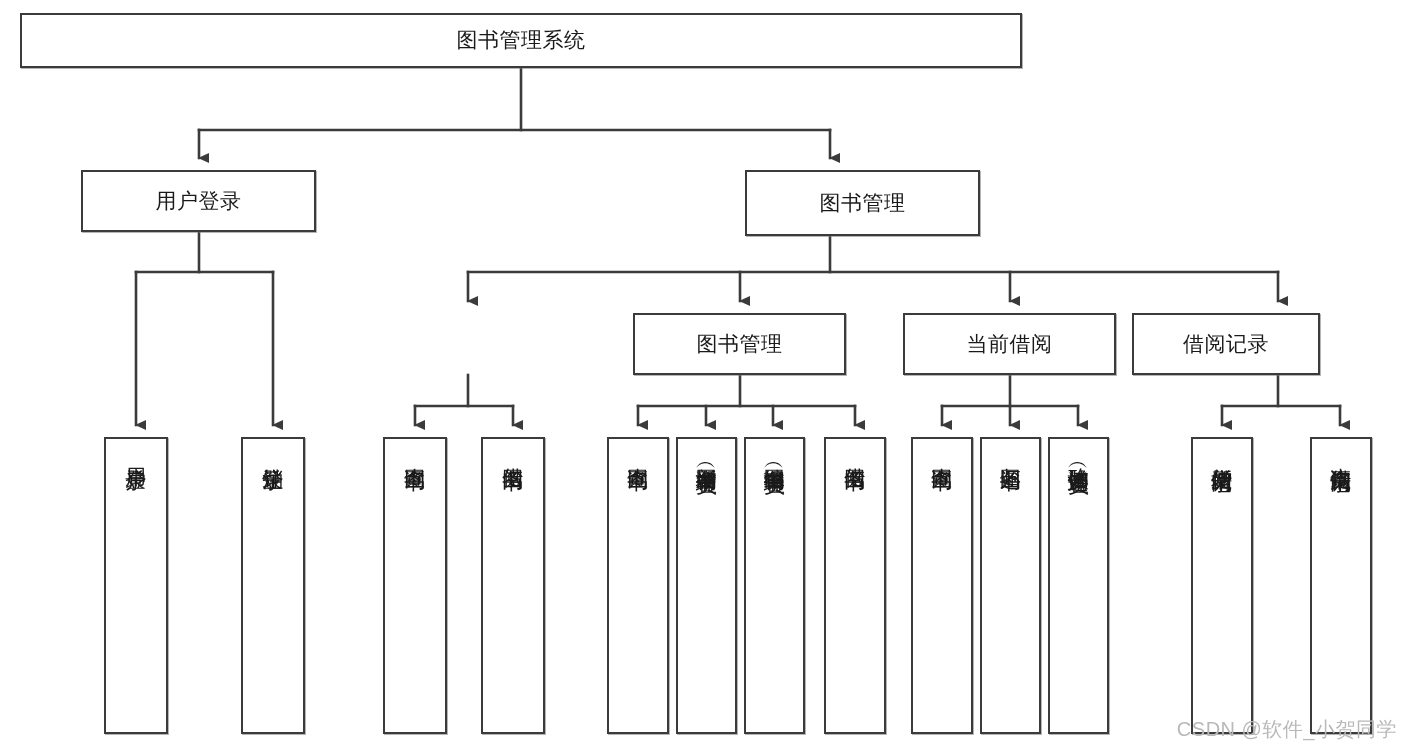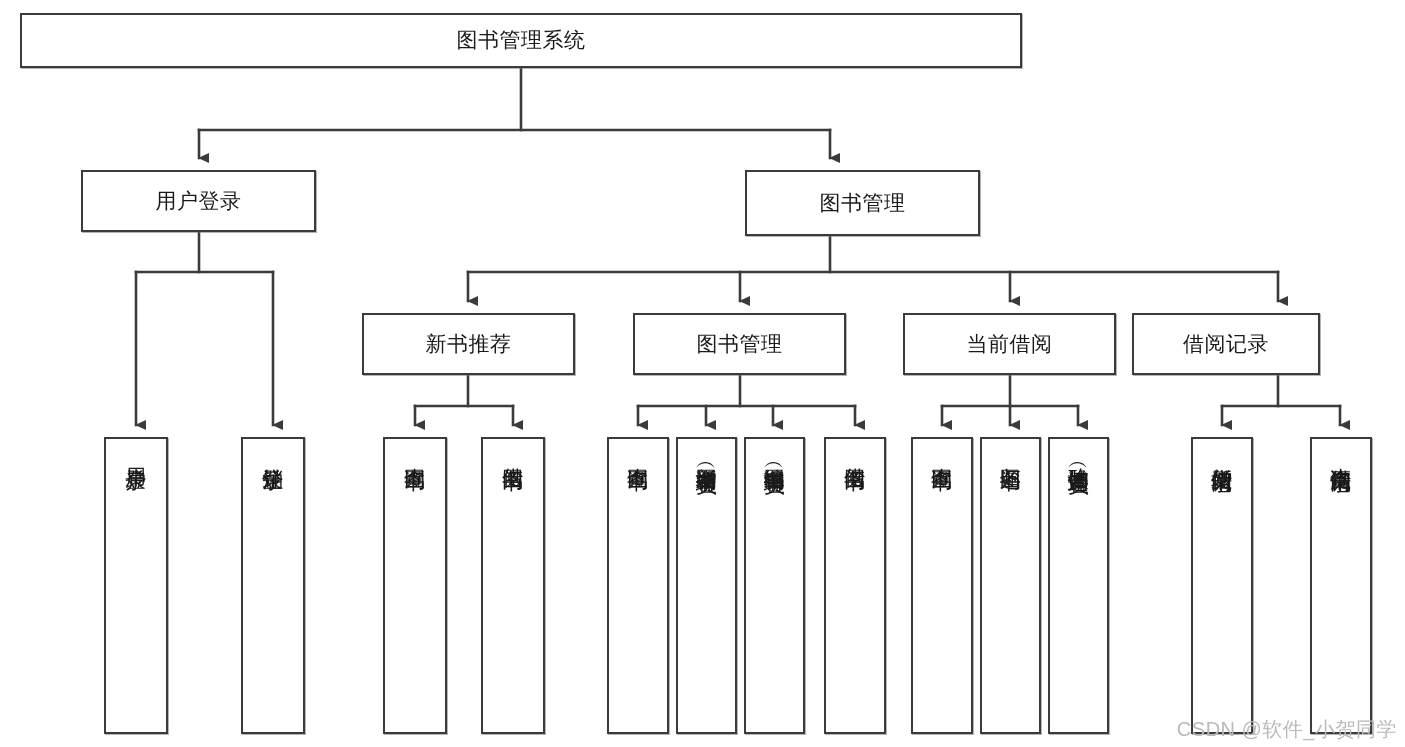--- a/index.html
+++ b/index.html
@@ -131,23 +131,20 @@
     <span class="label">图书管理系统</span>
   </div>
 
   <div class="node h" style="left:81px; top:170px; width:235px; height:62px;">
     <span class="label">用户登录</span>
   </div>
   <div class="node h" style="left:745px; top:170px; width:235px; height:66px;">
     <span class="label">图书管理</span>
   </div>
 
-  <div class="node h" style="left:362px; top:313px; width:213px; height:62px;">
-    <span class="label">新书推荐</span>
-  </div>
   <div class="node h" style="left:633px; top:313px; width:213px; height:62px;">
     <span class="label">图书管理</span>
   </div>
   <div class="node h" style="left:903px; top:313px; width:213px; height:62px;align-items:center;">
     <span class="label">当前借阅</span>
   </div>
   <div class="node h" style="left:1132px; top:313px; width:188px; height:62px;">
     <span class="label">借阅记录</span>
   </div>
 

